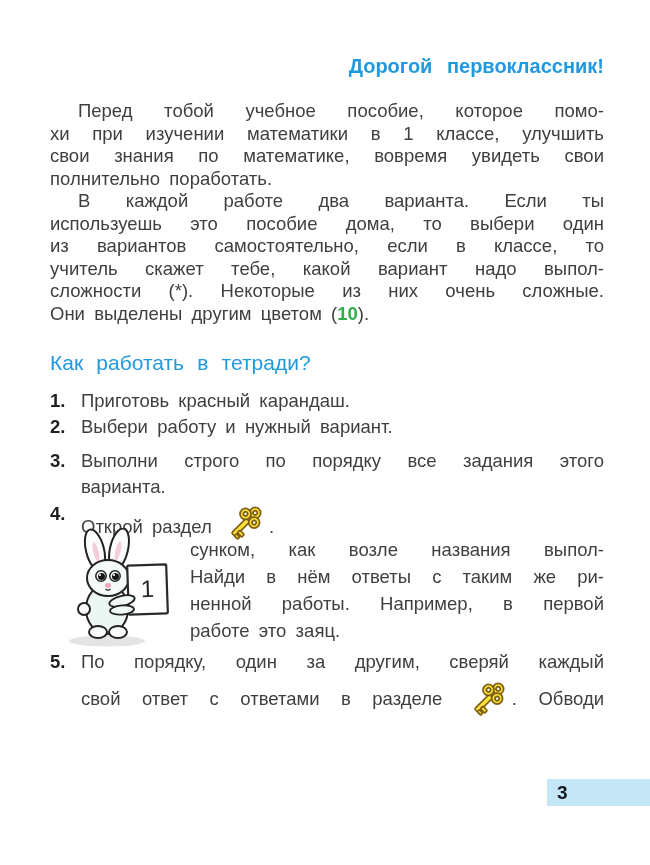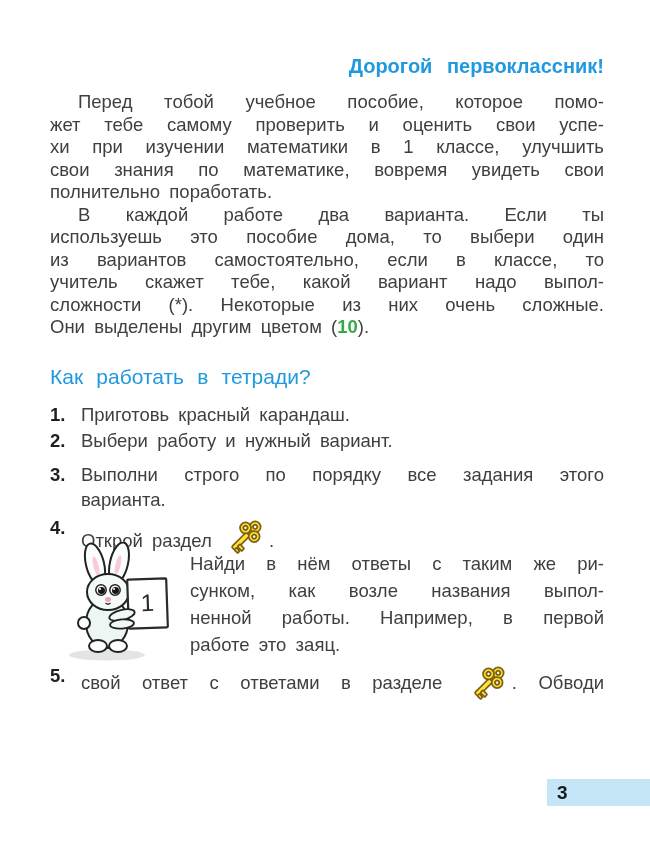--- a/index.html
+++ b/index.html
@@ -21,21 +21,21 @@
   .content{padding:55px 46px 0 50px;}
   .title{
     margin:0;
     text-align:right;
     color:var(--heading-blue);
     font-size:20px;line-height:22px;
     font-weight:700;
     word-spacing:0.45em;
   }
   .para{font-size:18.5px;line-height:22.5px;word-spacing:0.22em;}
-  .para-first{margin-top:14px;}
+  .para-first{margin-top:23px;}
   .jline{text-align:justify;text-align-last:justify;}
   .lline{text-align:right;text-align-last:left;}
   .indent{text-indent:28px;}
   .green{color:var(--highlight-green);font-weight:700;}
   .subhead{
     margin:26px 0 0 0;
     color:var(--heading-blue);
     font-size:21px;line-height:23px;
     font-weight:400;
     word-spacing:0.35em;
@@ -67,21 +67,20 @@
 </head>
 <body>
 
 <div class="page">
   <div class="content">
 
     <h1 class="title">Дорогой первоклассник!</h1>
 
     <div class="para para-first">
       <div class="jline indent">Перед тобой учебное пособие, которое помо-</div>
-      <div class="jline">жет тебе самому проверить и оценить свои успе-</div>
       <div class="jline">хи при изучении математики в 1 классе, улучшить</div>
       <div class="jline">свои знания по математике, вовремя увидеть свои</div>
       <div class="lline">полнительно поработать.</div>
     </div>
 
     <div class="para">
       <div class="jline indent">В каждой работе два варианта. Если ты</div>
       <div class="jline">используешь это пособие дома, то выбери один</div>
       <div class="jline">из вариантов самостоятельно, если в классе, то</div>
       <div class="jline">учитель скажет тебе, какой вариант надо выпол-</div>
@@ -156,30 +155,31 @@
           <circle cx="53" cy="48" r="5.2" fill="#ffffff" stroke="#222" stroke-width="1.5"></circle>
           <circle cx="39.5" cy="48.5" r="3.5" fill="#151515"></circle>
           <circle cx="53.5" cy="48.5" r="3.5" fill="#151515"></circle>
           <circle cx="38" cy="47" r="1.1" fill="#ffffff"></circle>
           <circle cx="52" cy="47" r="1.1" fill="#ffffff"></circle>
           <ellipse cx="46" cy="57.5" rx="3" ry="2.4" fill="#f1a5c5"></ellipse>
           <path d="M43.5 61 q2.5 2.5 5 0" stroke="#333" stroke-width="1.3" fill="none"></path>
         </svg>
       </div>
       <div class="note-text">
+        <div class="jline">сунком, как возле названия выпол-</div>
         <div class="jline">Найди в нём ответы с таким же ри-</div>
-        <div class="jline">сунком, как возле названия выпол-</div>
         <div class="jline">ненной работы. Например, в первой</div>
         <div class="lline">работе это заяц.</div>
       </div>
     </div>
 
     <div class="li li5">
       <span class="num">5.</span>
       <div class="li-body">
+        <div class="jline">По порядку, один за другим, сверяй каждый</div>
         <div class="jline">
           <span>свой ответ с ответами в разделе</span>
           <svg class="key key2" viewBox="0 0 64 64" aria-hidden="true">
             <g transform="rotate(45 32 30)" stroke="#7d5f10" stroke-width="2.4" fill="#ffe23c" stroke-linejoin="round">
               <rect x="28.5" y="24" width="7" height="29" rx="2"></rect>
               <rect x="34" y="42" width="8.5" height="5" rx="1"></rect>
               <rect x="34" y="49" width="6.5" height="4" rx="1"></rect>
               <circle cx="32" cy="10" r="7.6"></circle>
               <circle cx="23.5" cy="20.5" r="7.6"></circle>
               <circle cx="40.5" cy="20.5" r="7.6"></circle>

